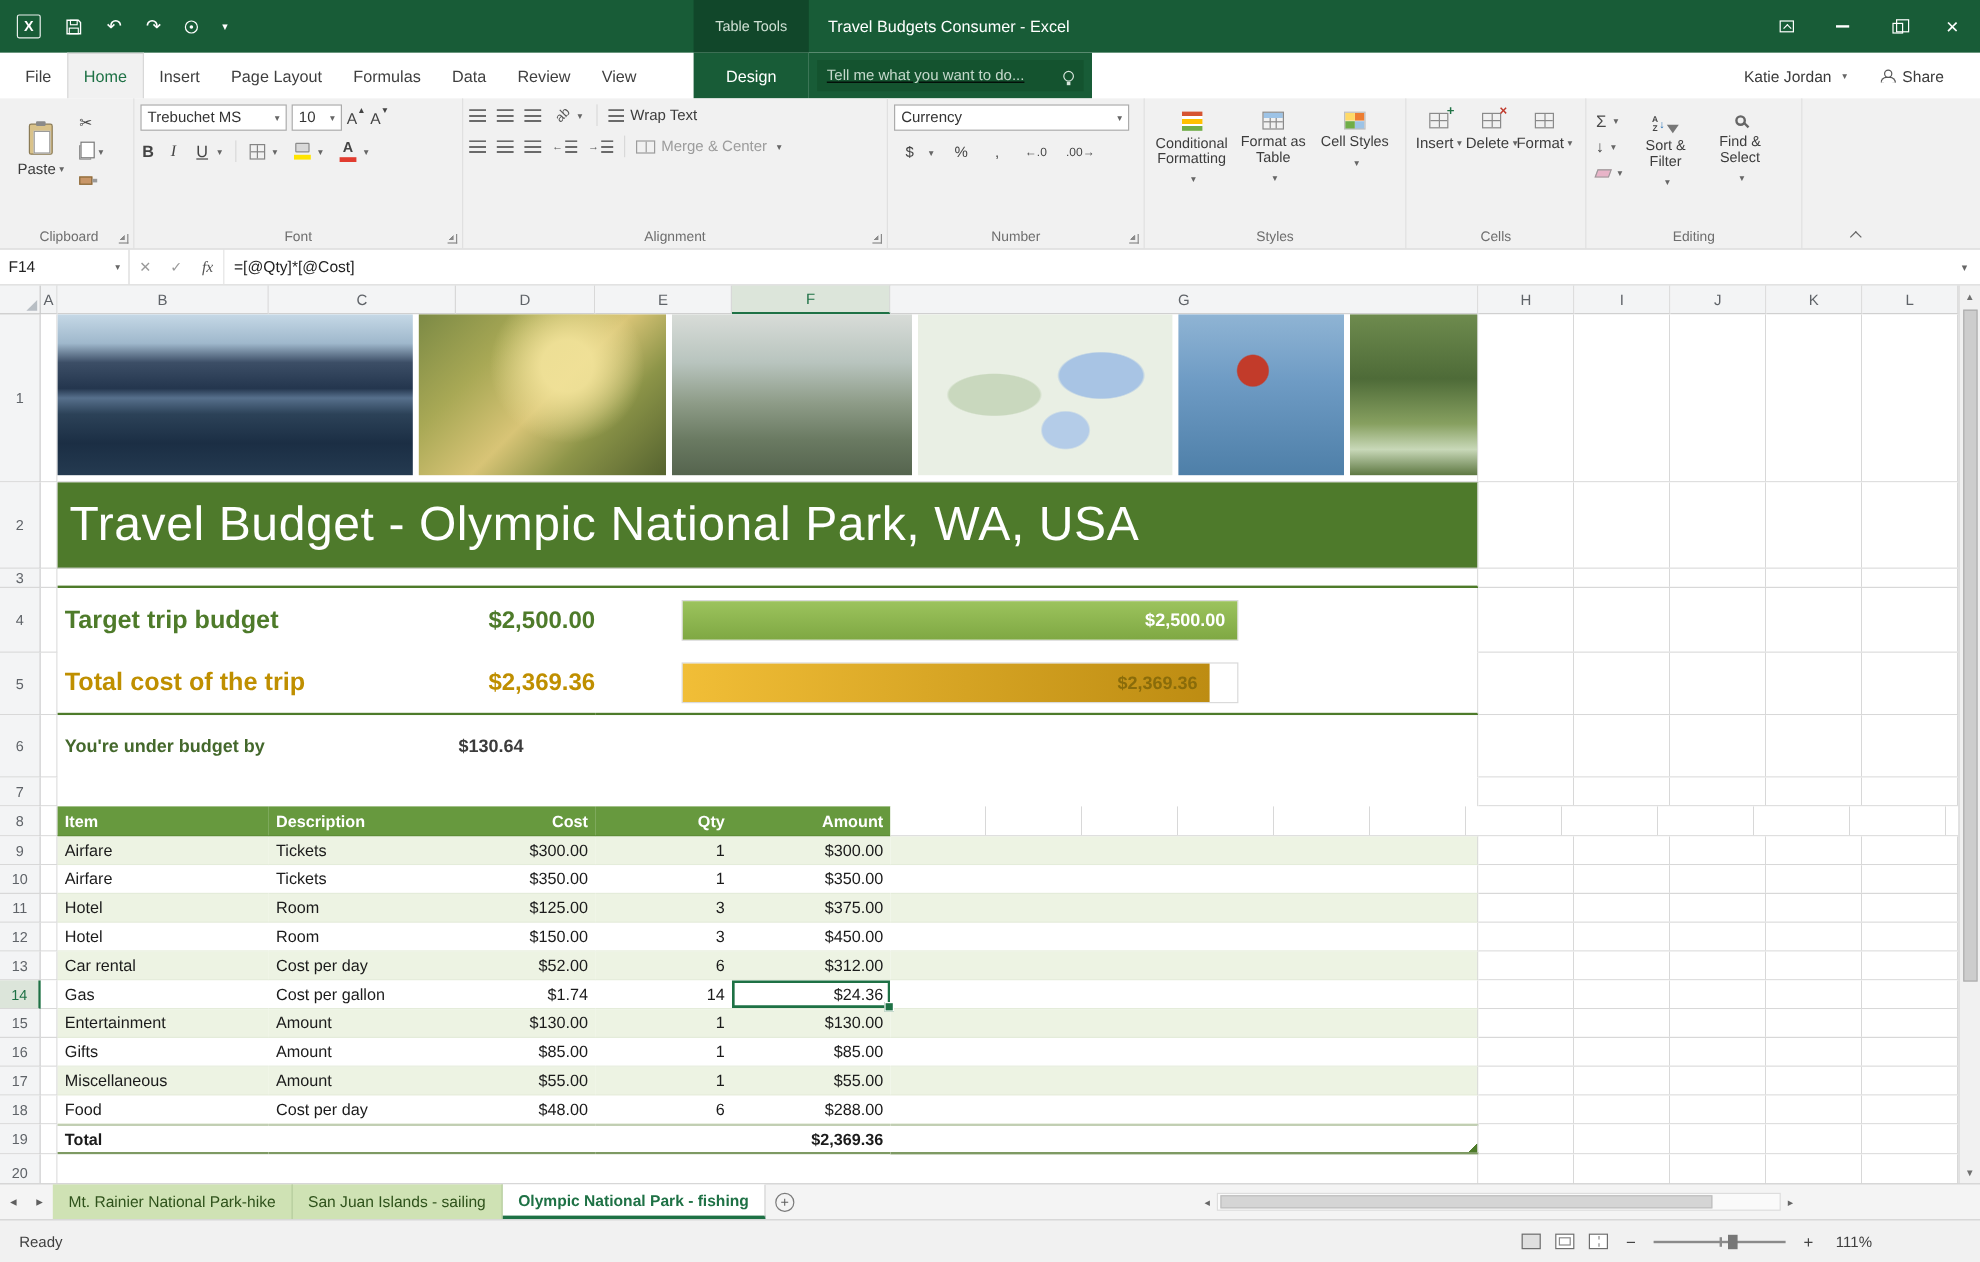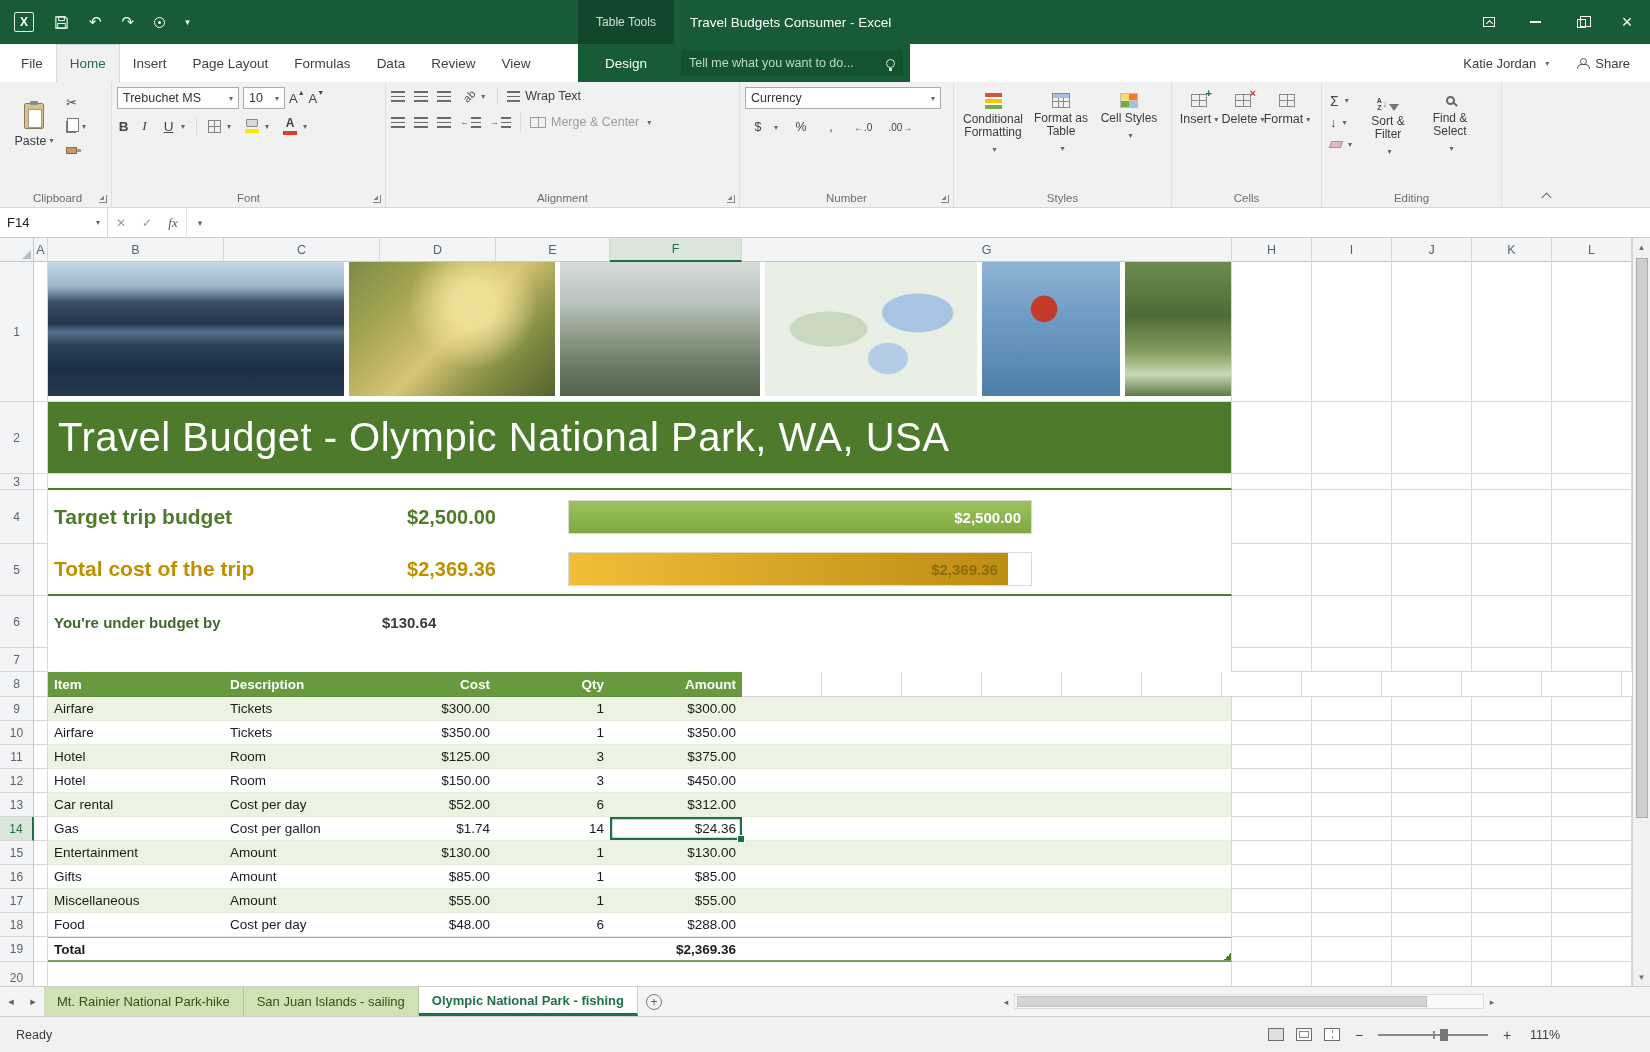--- a/index.html
+++ b/index.html
@@ -26,25 +26,25 @@
   .i-rest{width:9px;height:9px;border:1px solid #fff;position:relative;margin-top:3px;}
   .i-rest::before{content:"";position:absolute;left:2px;top:-4px;width:9px;height:9px;border:1px solid #fff;}
   .i-close{font-size:18px;line-height:1;}
 
   
   .tabrow{height:38px;background:#fff;display:flex;align-items:stretch;position:relative;flex:none;}
   .tabs{display:flex;align-items:stretch;margin-left:8px;}
   .ftab{display:flex;align-items:center;padding:3px 13px;font-size:13.5px;color:#3F3F3F;}
   .ftab.active{background:#F1F1F1;border:1px solid #D8D8D8;border-bottom:none;color:#1E7145;}
   .ctx-tab{position:absolute;left:578px;top:0;width:96px;height:38px;background:#185C37;display:flex;align-items:center;justify-content:center;font-size:13.5px;color:#fff;}
-  .tellme{position:absolute;left:674px;top:0;width:236px;height:38px;background:#185C37;display:flex;align-items:center;padding:0 7px;}
+  .tellme{position:absolute;left:674px;top:0;width:236px;height:38px;background:#185C37;display:flex;align-items:center;padding:0 7px;text-decoration:underline;}
   .tellme-field{flex:1;height:26px;background:#14532F;display:flex;align-items:center;justify-content:space-between;padding:0 8px;color:#C4D8CB;font-size:12.5px;}
   .i-bulb{width:9px;height:9px;border:1.5px solid #D8E6DC;border-radius:50%;position:relative;flex:none;}
   .i-bulb::after{content:"";position:absolute;left:2px;bottom:-4px;width:3px;height:2.5px;background:#D8E6DC;}
-  .account{position:absolute;right:0;top:0;height:38px;display:flex;align-items:center;gap:28px;padding-right:20px;}
+  .account{position:absolute;right:0;top:0;height:38px;display:flex;align-items:center;gap:28px;padding-right:30px;}
   .acct-name{display:flex;align-items:center;gap:6px;font-size:13px;color:#3B3B3B;}
   .sharebox{display:flex;align-items:center;gap:6px;font-size:13px;color:#3B3B3B;}
   .i-person{width:12px;height:11px;position:relative;}
   .i-person::before{content:"";position:absolute;left:3px;top:0;width:5px;height:5px;border:1.2px solid #555;border-radius:50%;}
   .i-person::after{content:"";position:absolute;left:0;bottom:0;width:11px;height:4px;border:1.2px solid #555;border-bottom:none;border-radius:5px 5px 0 0;}
 
   
   .ribbon{height:126px;background:#F1F1F1;border-bottom:1px solid #D8D8D8;display:flex;align-items:stretch;flex:none;position:relative;padding-left:4px;}
   .grp{position:relative;border-right:1px solid #E0E0E0;flex:none;padding:5px 5px 18px;}
   .grp-label{position:absolute;left:0;right:0;bottom:3px;text-align:center;font-size:11.5px;color:#6E6E6E;}
@@ -484,20 +484,21 @@
   <div class="fbar">
     <div class="namebox">
         <span>F14</span>
         <span class="arr">▾</span>
       </div>
     <div class="fbtns">
       <span class="fbtn">✕</span>
       <span class="fbtn">✓</span>
       <span class="fbtn fx">fx</span>
     </div>
+    <div class="fxtext">=[@Qty]*[@Cost]</div>
     <span class="fchev">▾</span>
   </div>
 
   <div class="sheet">
     <div class="sheet-main">
 
       <div class="colrow">
         <div class="corner"></div>
         <div class="ch wA">A</div>
         <div class="ch wB">B</div>

